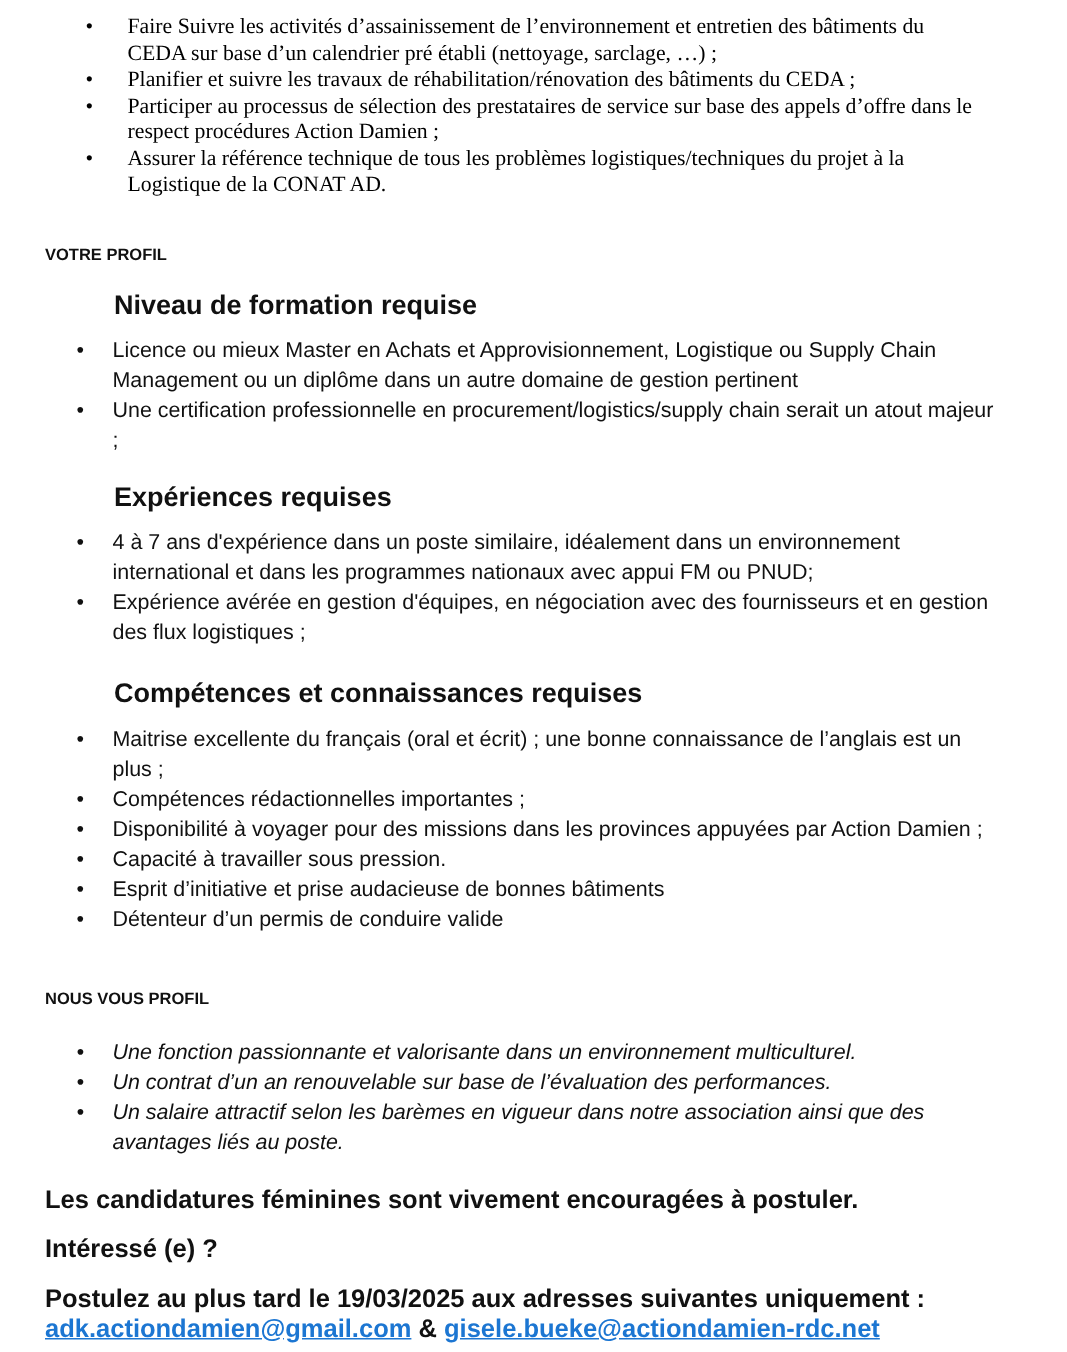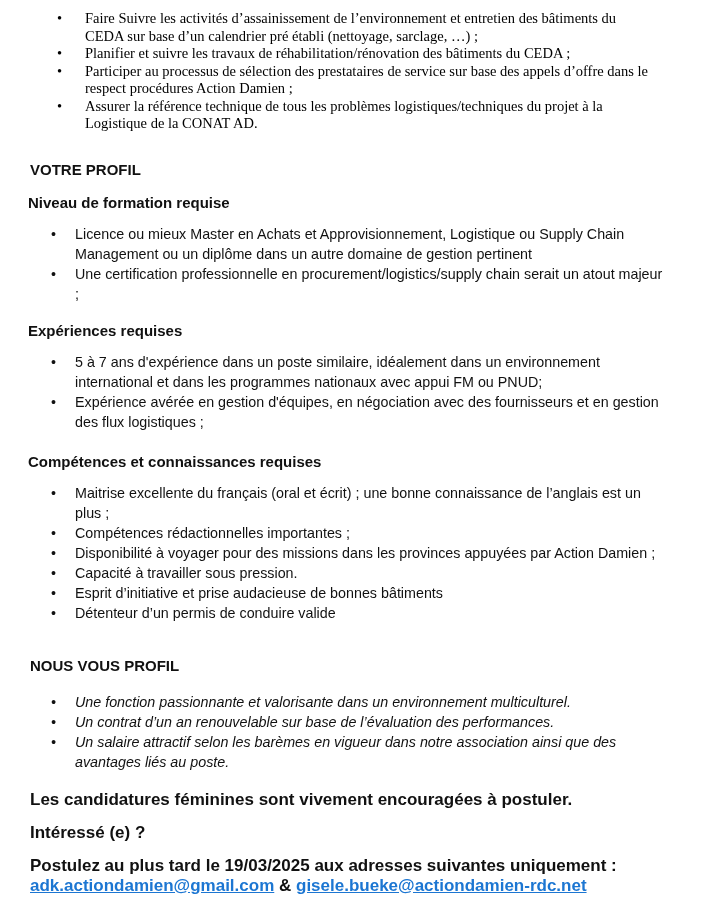--- a/index.html
+++ b/index.html
@@ -35,31 +35,31 @@
   .serif-list li::before {
     content: "\2022";
     position: absolute;
     left: 57px;
     top: 0;
   }
 
   
   .h-main {
     margin: 0 0 0 30px;
-    font-size: 15px;
+    font-size: 11px;
     font-weight: 700;
     line-height: 18px;
     color: #111111;
   }
   .h-main.profil   { margin-top: 28px; }
   .h-main.offrons  { margin-top: 34px; }
 
   .h-sub {
-    margin: 15px 0 0 28px;
-    font-size: 15px;
+    margin: 15px 0 0 76px;
+    font-size: 18px;
     font-weight: 700;
     line-height: 18px;
     color: #111111;
   }
 
   .sans-list {
     margin: 12px 0 0 0;
     padding: 0;
     list-style: none;
     font-size: 14.3px;
@@ -111,21 +111,21 @@
   <h2 class="h-main profil">VOTRE PROFIL</h2>
 
   <h3 class="h-sub">Niveau de formation requise</h3>
   <ul class="sans-list">
     <li>Licence ou mieux Master en Achats et Approvisionnement, Logistique ou Supply Chain Management ou un diplôme dans un autre domaine de gestion pertinent</li>
     <li>Une certification professionnelle en procurement/logistics/supply chain serait un atout majeur ;</li>
   </ul>
 
   <h3 class="h-sub" style="margin-top:18px;">Expériences requises</h3>
   <ul class="sans-list">
-    <li>5 à 7 ans d'expérience dans un poste similaire, idéalement dans un environnement international et dans les programmes nationaux avec appui FM ou PNUD;</li>
+    <li>4 à 7 ans d'expérience dans un poste similaire, idéalement dans un environnement international et dans les programmes nationaux avec appui FM ou PNUD;</li>
     <li>Expérience avérée en gestion d'équipes, en négociation avec des fournisseurs et en gestion des flux logistiques ;</li>
   </ul>
 
   <h3 class="h-sub" style="margin-top:21px;">Compétences et connaissances requises</h3>
   <ul class="sans-list">
     <li>Maitrise excellente du français (oral et écrit) ; une bonne connaissance de l’anglais est un plus ;</li>
     <li>Compétences rédactionnelles importantes ;</li>
     <li>Disponibilité à voyager pour des missions dans les provinces appuyées par Action Damien ;</li>
     <li>Capacité à travailler sous pression.</li>
     <li>Esprit d’initiative et prise audacieuse de bonnes bâtiments</li>

